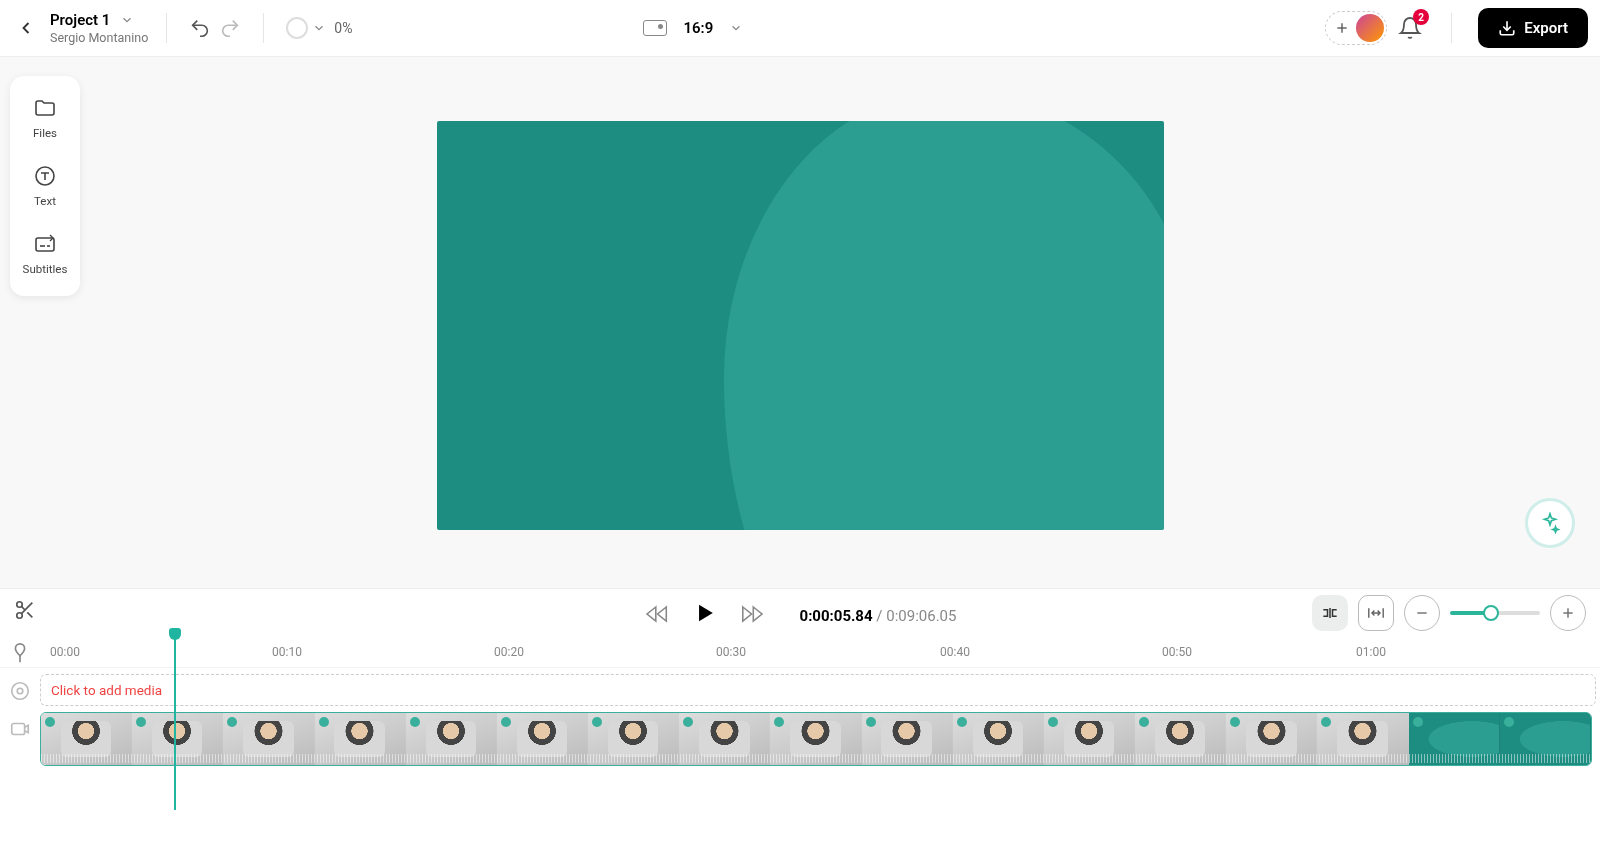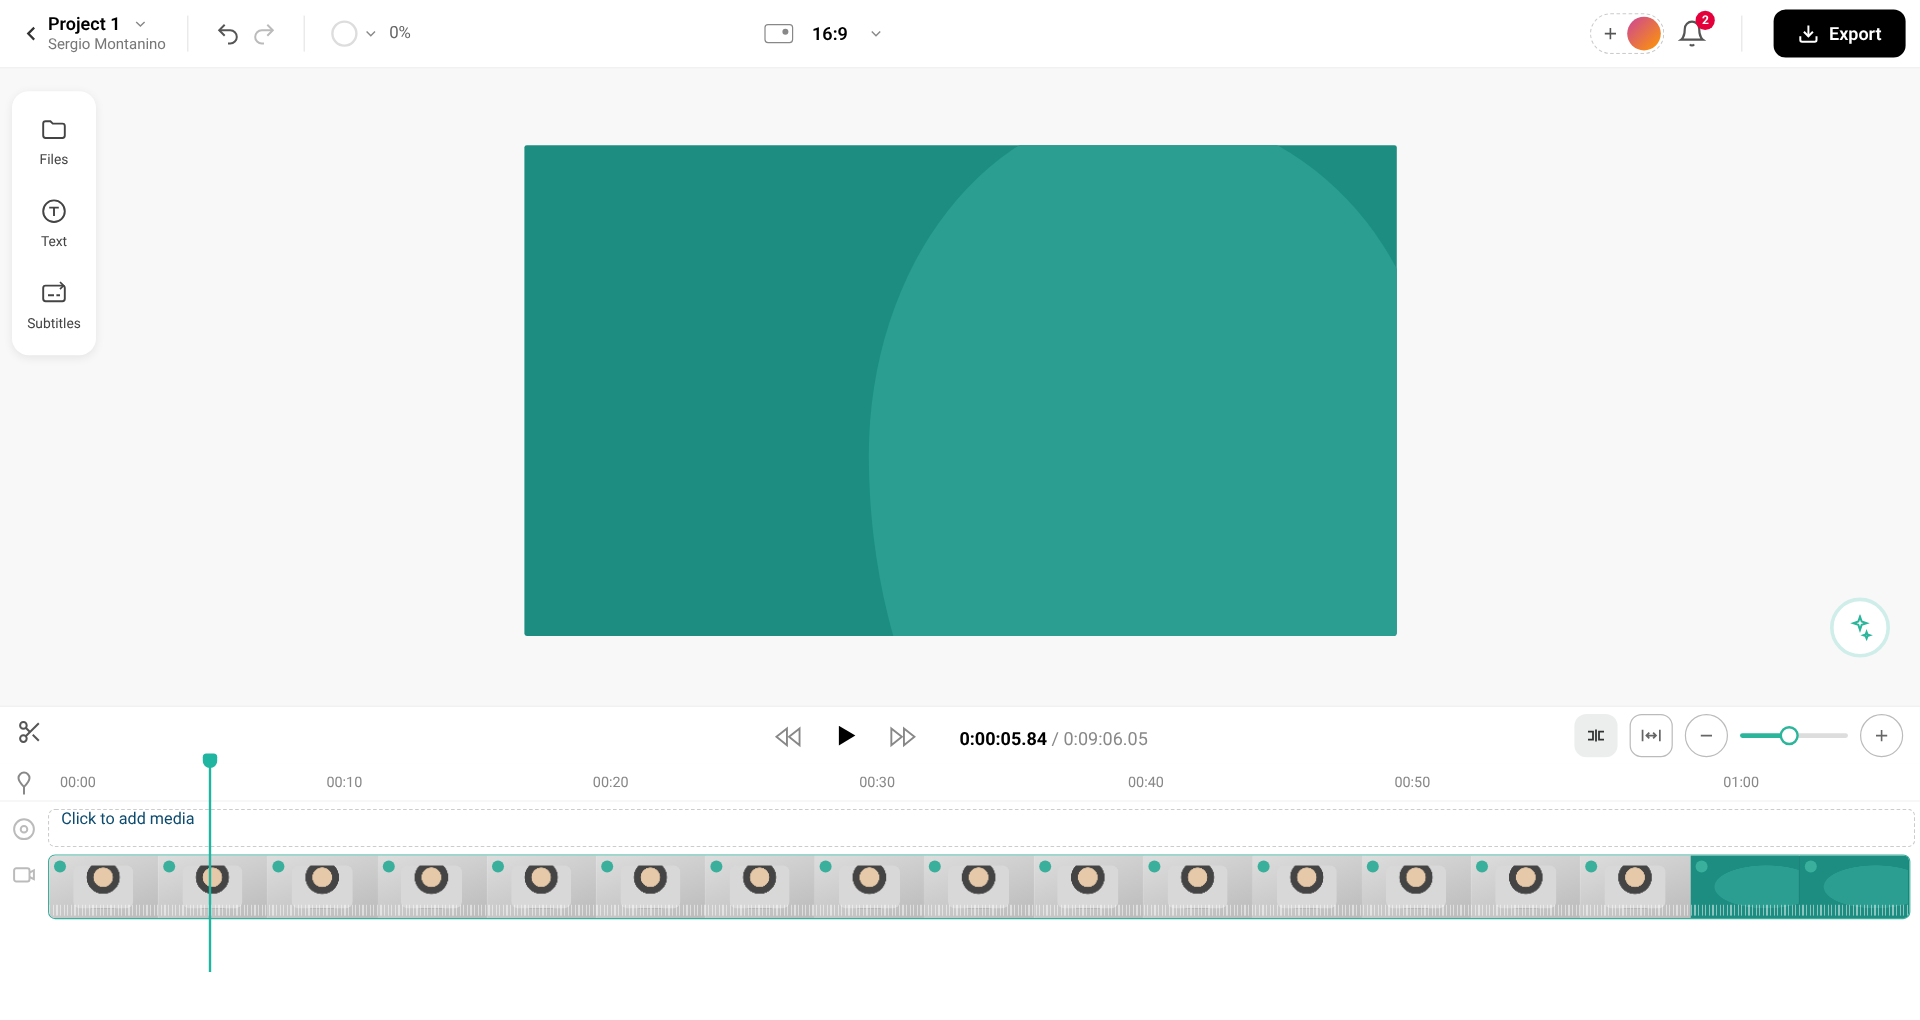--- a/index.html
+++ b/index.html
@@ -1,21 +1,21 @@
 <!DOCTYPE html>
 <html><head>
 <meta charset="utf-8">
 <style>
 * { margin: 0; padding: 0; box-sizing: border-box; font-family: -apple-system, BlinkMacSystemFont, "Segoe UI", Roboto, sans-serif; }
 body { width: 1600px; height: 850px; background: #f8f8f8; overflow: hidden; position: relative; }
 
 
 .header { height: 57px; background: #fff; display: flex; align-items: center; padding: 0 12px; border-bottom: 1px solid #eee; }
 .back-btn { width: 28px; height: 28px; display: flex; align-items: center; justify-content: center; cursor: pointer; }
-.project-info { }
+.project-info { margin-left: 10px; }
 .project-title-row { display: flex; align-items: center; gap: 10px; }
 .project-title { font-weight: 600; font-size: 15px; }
 .project-owner { font-size: 12.5px; color: #777; margin-top: 1px; }
 .vr { width: 1px; height: 30px; background: #e5e5e5; margin: 0 18px; }
 .hbtn { width: 30px; height: 30px; display: flex; align-items: center; justify-content: center; border-radius: 6px; cursor: pointer; }
 .progress-circle { width: 22px; height: 22px; border: 2px solid #ddd; border-radius: 50%; }
 .progress-pct { font-size: 14px; color: #666; margin-left: 8px; }
 .center-block { margin: 0 auto; display: flex; align-items: center; gap: 16px; }
 .aspect-box { width: 24px; height: 16px; border: 1.5px solid #888; border-radius: 3px; position: relative; }
 .aspect-box::after { content:''; position:absolute; right:3px; top:3px; width:5px; height:5px; border-radius:50%; background:#888; }
@@ -54,21 +54,21 @@
 .zoom-slider { width: 90px; height: 4px; background: linear-gradient(to right, #2bb59a 0%, #2bb59a 45%, #ddd 45%, #ddd 100%); border-radius: 2px; position: relative; }
 .zoom-thumb { position: absolute; left: 45%; top: 50%; transform: translate(-50%, -50%); width: 16px; height: 16px; border-radius: 50%; background: #fff; border: 2px solid #2bb59a; }
 .bordered { border: 1.5px solid #bbb; }
 
 
 .timeline-area { position: absolute; left: 0; right: 0; top: 636px; bottom: 0; background: #fff; }
 .ruler { height: 32px; display: flex; align-items: center; padding-left: 40px; position: relative; border-bottom: 1px solid #f2f2f2; }
 .ruler-mark { position: absolute; font-size: 12px; color: #888; }
 .pin-col { width: 36px; display: flex; flex-direction: column; align-items: center; gap: 16px; padding-top: 6px; position: absolute; left: 2px; top: 0; }
 .pin-icon { width: 22px; height: 22px; color: #888; }
-.media-lane { position: absolute; left: 40px; right: 4px; top: 38px; height: 32px; border: 1px dashed #ccc; border-radius: 6px; display: flex; padding-left: 10px; color: #0c4a6e; font-size: 13.5px; }
+.media-lane { position: absolute; left: 40px; right: 4px; top: 38px; height: 32px; border: 1px dashed #ccc; border-radius: 6px; display: flex; align-items: center; padding-left: 10px; color: #ef4444; font-size: 13.5px; }
 .video-lane { position: absolute; left: 40px; right: 8px; top: 76px; height: 54px; border-radius: 6px; overflow: hidden; display: flex; border: 1px solid #3ab09c; }
 .thumb { flex: 1; background: linear-gradient(160deg, #ddd 0%, #ccc 50%, #bbb 100%); border-right: 1px solid rgba(0,0,0,0.05); position: relative; }
 .thumb::before { content: ''; position: absolute; left: 22%; top: 15%; width: 56%; height: 70%; background: radial-gradient(circle at 50% 28%, #e6c9a8 0 22%, #444 23% 38%, transparent 39%), #d8d8d8; border-radius: 6px; }
 .thumb.intro { background: #1d8d82; }
 .thumb.intro::before { background: radial-gradient(ellipse at 70% 50%, #2b9d91 0 48%, #1d8d82 49%); border-radius:0; left:0; top:0; width:100%; height:100%; }
 .thumb .dot { position: absolute; top: 4px; left: 4px; width: 10px; height: 10px; border-radius: 50%; background: #3ab09c; }
 .wave { position: absolute; left: 0; right: 0; bottom: 2px; height: 9px; background: repeating-linear-gradient(90deg, rgba(255,255,255,0.7) 0 1px, transparent 1px 3px); opacity: 0.7; }
 .playhead { position: absolute; left: 174px; top: -6px; width: 2px; height: 180px; background: #1fb5a0; z-index: 5; }
 .playhead::before { content:''; position:absolute; left:-5px; top:-2px; width:12px; height:12px; background:#1fb5a0; border-radius:3px 3px 50% 50%; }
 
@@ -268,21 +268,21 @@
       </svg>
   </div>
 
   <div class="ruler" id="ruler">
       <span class="ruler-mark" style="left: 50px;">00:00</span>
       <span class="ruler-mark" style="left: 272px;">00:10</span>
       <span class="ruler-mark" style="left: 494px;">00:20</span>
       <span class="ruler-mark" style="left: 716px;">00:30</span>
       <span class="ruler-mark" style="left: 940px;">00:40</span>
       <span class="ruler-mark" style="left: 1162px;">00:50</span>
-      <span class="ruler-mark" style="left: 1436px;">01:00</span>
+      <span class="ruler-mark" style="left: 1356px;">01:00</span>
     </div>
 
   <div class="media-lane">
     <span>Click to add media</span>
   </div>
 
   <div class="video-lane" id="video-lane">
     <div class="thumb">
         <div class="dot"></div>
       </div>

